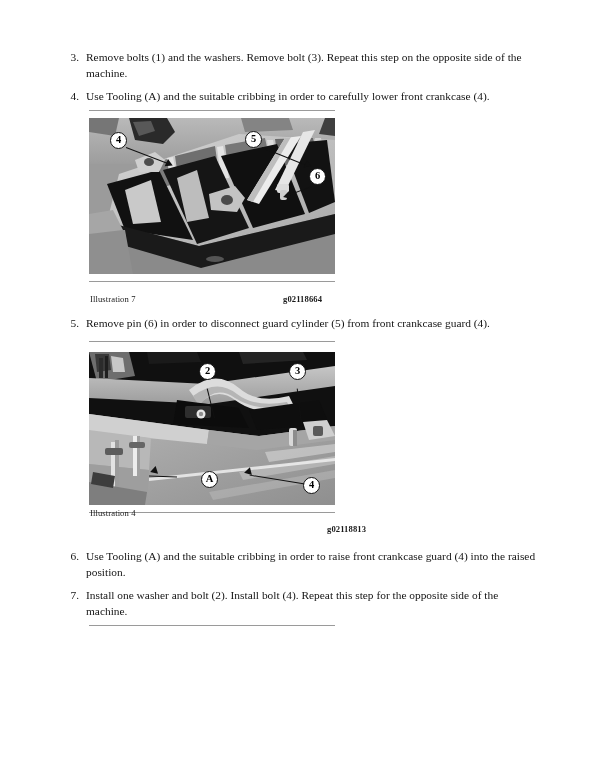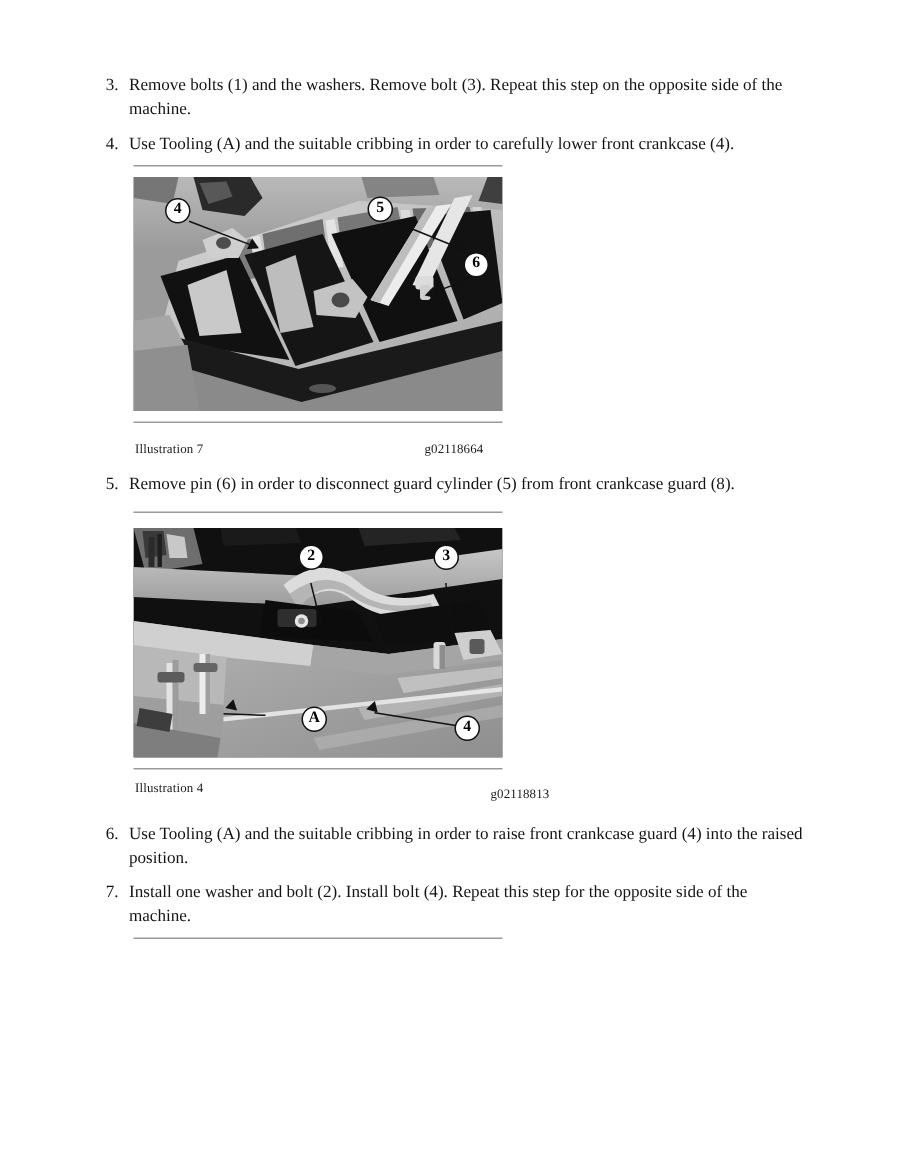--- a/index.html
+++ b/index.html
@@ -62,21 +62,21 @@
 
   
   .caption {
     position: absolute;
     font-size: 8.6px;
     color: #1a1a1a;
     letter-spacing: 0.1px;
     white-space: nowrap;
   }
   .caption.left  { left: 90px; }
-  .caption.right { left: 283px; }
+  .caption.right { left: 283px; font-weight: bold; }
 
   
   .balloon {
     position: absolute;
     width: 17px;
     height: 17px;
     border-radius: 50%;
     background: #ffffff;
     border: 1.5px solid #111111;
     box-sizing: border-box;
@@ -198,21 +198,21 @@
   <div class="arrowhead" style="left:283px; top:192px; border-width:4px 7px 4px 0; border-color:transparent #111 transparent transparent;transform:rotate(-16deg);"></div>
   <div class="balloon" style="left:309px; top:168px;">6</div>
 
   <div class="rule" style="top:281px;"></div>
 
   <div class="caption left" style="top:294px;">Illustration 7</div>
   <div class="caption right" style="top:294px;">g02118664</div>
 
   <div class="step" style="left:62px; top:316px; width:478px;">
     <span class="num">5.</span>
-    <span class="body">Remove pin (6) in order to disconnect guard cylinder (5) from front crankcase guard (8).</span>
+    <span class="body">Remove pin (6) in order to disconnect guard cylinder (5) from front crankcase guard (4).</span>
   </div>
 
   <div class="rule" style="top:341px;"></div>
 
   <div class="figimg" style="top:352px; height:153px;">
     <svg viewBox="0 0 246 153" preserveAspectRatio="none">
       <defs>
         <linearGradient id="g2plate" x1="0" y1="0" x2="0" y2="1">
           <stop offset="0%" stop-color="#c6c6c6"></stop>
           <stop offset="100%" stop-color="#9d9d9d"></stop>
@@ -285,21 +285,21 @@
   <div class="leader" style="left:177px; top:476px; width:28px; transform:rotate(182deg);"></div>
   <div class="arrowhead" style="left:150px; top:467px; border-width:4px 7px 4px 0; border-color:transparent #111 transparent transparent;transform:rotate(-18deg);"></div>
   <div class="balloon" style="left:201px; top:471px;">A</div>
 
   <div class="leader" style="left:305px; top:483px; width:56px; transform:rotate(189deg);"></div>
   <div class="arrowhead" style="left:244px; top:468px; border-width:4px 7px 4px 0; border-color:transparent #111 transparent transparent;transform:rotate(-14deg);"></div>
   <div class="balloon" style="left:303px; top:477px;">4</div>
 
   <div class="rule" style="top:512px;"></div>
 
-  <div class="caption left" style="top:520px;text-align:center;">Illustration 4</div>
+  <div class="caption left" style="top:508px;text-align:center;">Illustration 4</div>
   <div class="caption right" style="top:524px;margin-left:44px;">g02118813</div>
 
   <div class="step" style="left:62px; top:549px; width:478px;">
     <span class="num">6.</span>
     <span class="body">Use Tooling (A) and the suitable cribbing in order to raise front crankcase guard (4) into the raised position.</span>
   </div>
 
   <div class="step" style="left:62px; top:588px; width:478px;">
     <span class="num">7.</span>
     <span class="body">Install one washer and bolt (2). Install bolt (4). Repeat this step for the opposite side of the machine.</span>

